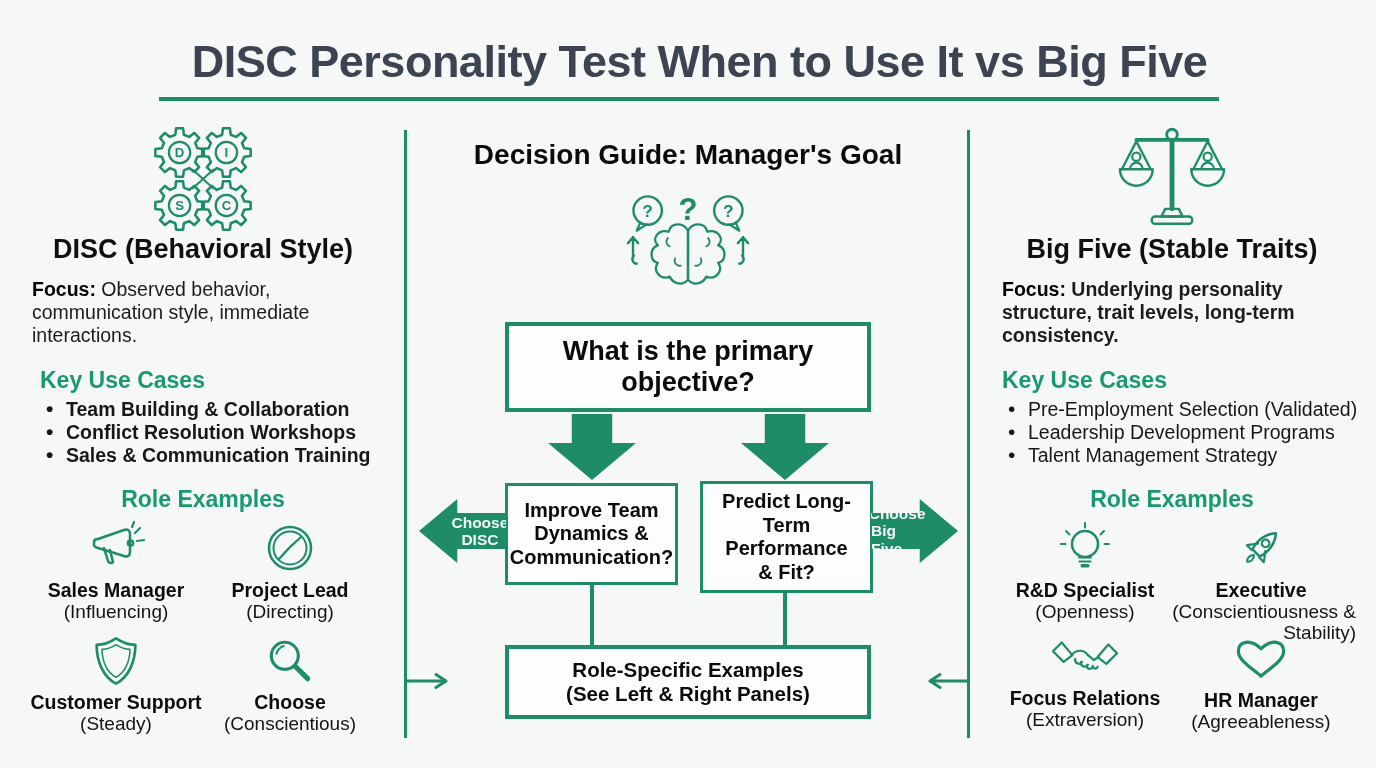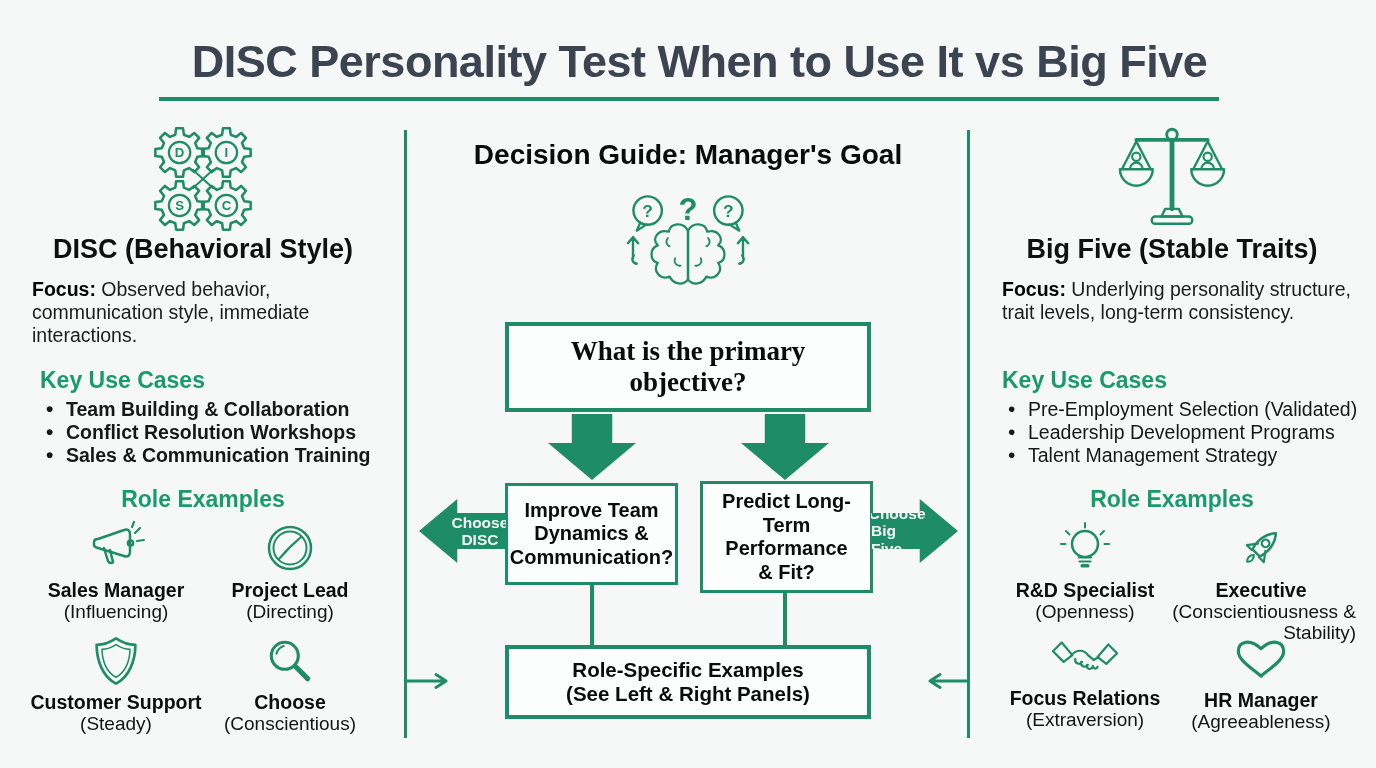--- a/index.html
+++ b/index.html
@@ -31,21 +31,21 @@
   ul.bullets li::before{content:"\2022";position:absolute;left:2px;top:-1px;font-size:21px;}
   .role-cell{display:flex;flex-direction:column;align-items:center;text-align:center;}
   .role-cell svg{flex:0 0 auto;}
   .role-title{font-size:19.5px;font-weight:bold;color:#0d0d0d;line-height:21px;margin-top:4px;}
   .role-sub{font-size:19px;color:#141414;line-height:21px;}
   
   #center-heading{left:420px;top:139px;width:536px;text-align:center;font-size:28px;
     font-weight:bold;color:#0b0b0b;}
   .flow-box{border:4px solid var(--green);background:var(--boxbg);display:flex;
     align-items:center;justify-content:center;text-align:center;font-weight:bold;color:#0b0b0b;}
-  #root-box{left:505px;top:322px;width:366px;height:90px;font-size:27px;line-height:31px;padding:15px 14px;font-family:Liberation Serif, serif;}
+  #root-box{left:505px;top:322px;width:366px;height:90px;font-size:27px;line-height:31px;padding:15px 14px;}
   #branch-left{left:505px;top:483px;width:173px;height:102px;border-width:3.5px;
     font-size:20px;line-height:23.5px;padding:0 8px;}
   #branch-right{left:700px;top:481px;width:173px;height:112px;border-width:3.5px;
     font-size:20px;line-height:23.5px;padding:0 14px;}
   #bottom-box{left:505px;top:645px;width:366px;height:74px;font-size:20.5px;line-height:24px;
     flex-direction:column;}
   .down-arrow{width:88px;height:66px;background:var(--green);
     clip-path:polygon(27% 0%,73% 0%,73% 44%,100% 44%,50% 100%,0% 44%,27% 44%);}
   .choose-arrow{width:87px;height:78px;background:var(--green);color:var(--white);}
   #choose-left{left:419px;top:492px;
@@ -226,21 +226,21 @@
       <path class="stroke" d="M-54,-9 L-20,-9 M-54,-9 A 17 17 0 0 0 -20,-9"></path>
       <circle class="stroke" style="stroke-width:2.2" cx="-37" cy="-22" r="4.3"></circle>
       <path class="stroke" style="stroke-width:2.2" d="M-43.5,-9.5 a6.5,6.5 0 0 1 13,0"></path>
     </g>
     <path class="stroke" d="M-7,32 L7,32 L11,40 L-11,40 Z"></path>
     <rect class="stroke" x="-21" y="40" width="42" height="7.5" rx="3.5"></rect>
   </svg>
 
   <div class="abs panel-heading" style="left:986px;top:234px;width:372px;">Big Five (Stable Traits)</div>
 
-  <div class="abs focus-text" style="left:1002px;top:278px;width:370px;">
+  <div class="abs focus-text" style="left:1002px;top:278px;width:370px;font-weight:bold;">
     <b>Focus:</b>
     <span>Underlying personality structure, trait levels, long-term consistency.</span>
   </div>
 
   <div class="abs green-sub" style="left:1002px;top:367px;">Key Use Cases</div>
   <ul class="abs bullets" style="left:1006px;top:398px;width:368px;">
     <li>Pre-Employment Selection (Validated)</li>
     <li>Leadership Development Programs</li>
     <li>Talent Management Strategy</li>
   </ul>

